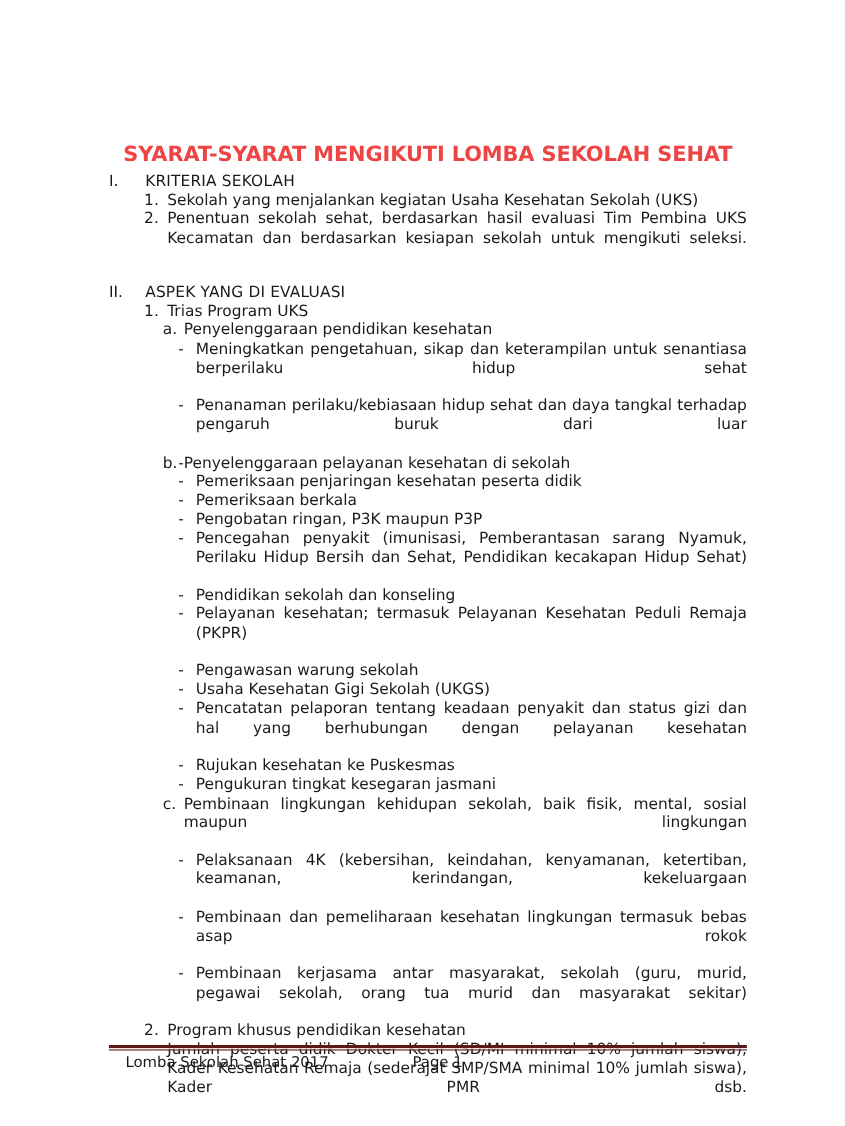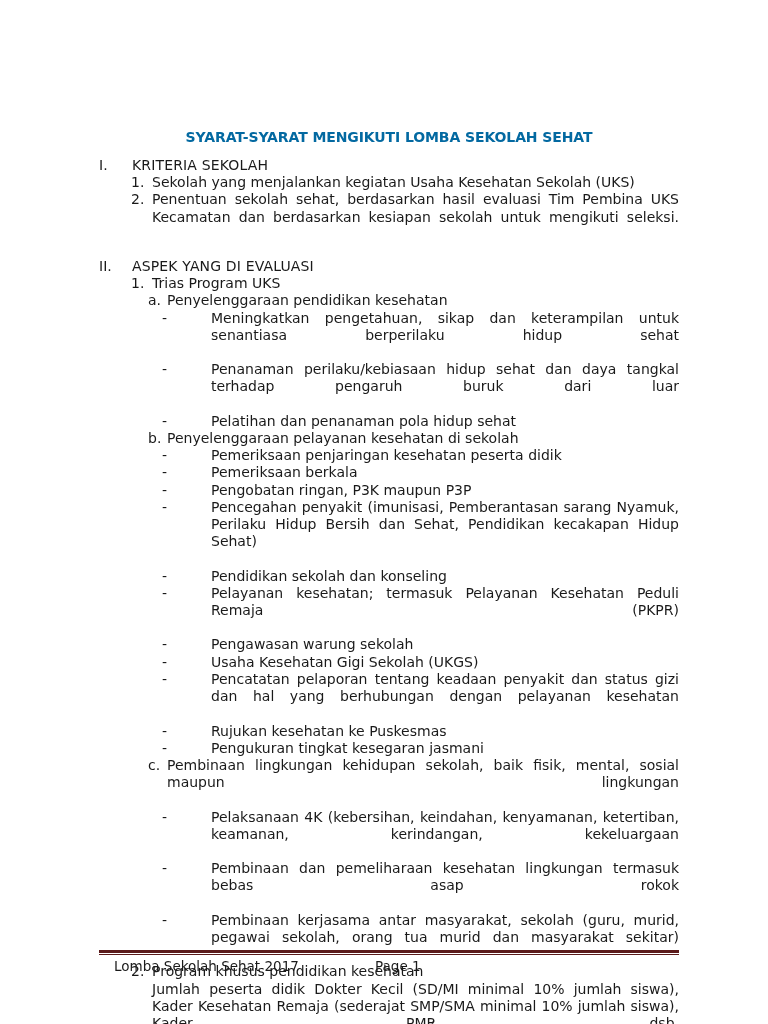--- a/index.html
+++ b/index.html
@@ -20,24 +20,24 @@
     left: 0; top: 0;
     width: 768px;
     height: 1024px;
   }
   .doc-title {
     position: absolute;
     left: 99px;
     top: 129px;
     width: 580px;
     text-align: center;
-    font-size: 14px;
+    font-size: 19px;
     font-weight: bold;
     letter-spacing: -0.1px;
-    color: #0369a1;
+    color: #ef4444;
   }
   .body-block {
     position: absolute;
     left: 99px;
     top: 157px;
     width: 580px;
   }
   .row {
     position: relative;
     font-size: 14px;
@@ -58,21 +58,21 @@
   .lvl-roman .marker { left: 0px; }
   .lvl-roman .content { margin-left: 33px; letter-spacing: 0.15px; }
   
   .lvl-num .marker { left: 32px; }
   .lvl-num .content { margin-left: 53px; }
   
   .lvl-alpha .marker { left: 49px; }
   .lvl-alpha .content { margin-left: 68px; }
   
   .lvl-dash .marker { left: 63px; }
-  .lvl-dash .content { margin-left: 112px; }
+  .lvl-dash .content { margin-left: 79px; }
   
   .lvl-cont .content { margin-left: 53px; }
   .just-all .content { text-align: justify; }
   .just-all .content::after {
     content: "";
     display: inline-block;
     width: 100%;
   }
   .gap-top { margin-top: 15px; }
   .footer-rule {
@@ -155,21 +155,20 @@
     <div class="row lvl-dash just-all">
       <span class="marker">-</span>
       <span class="content">Meningkatkan pengetahuan, sikap dan keterampilan untuk senantiasa berperilaku hidup sehat</span>
     </div>
     <div class="row lvl-dash just-all">
       <span class="marker">-</span>
       <span class="content">Penanaman perilaku/kebiasaan hidup sehat dan daya tangkal terhadap pengaruh buruk dari luar</span>
     </div>
     <div class="row lvl-dash">
       <span class="marker">-</span>
-      <span class="content">Pelatihan dan penanaman pola hidup sehat</span>
     </div>
 
     <div class="row lvl-alpha">
       <span class="marker">b.</span>
       <span class="content">Penyelenggaraan pelayanan kesehatan di sekolah</span>
     </div>
     <div class="row lvl-dash">
       <span class="marker">-</span>
       <span class="content">Pemeriksaan penjaringan kesehatan peserta didik</span>
     </div>

